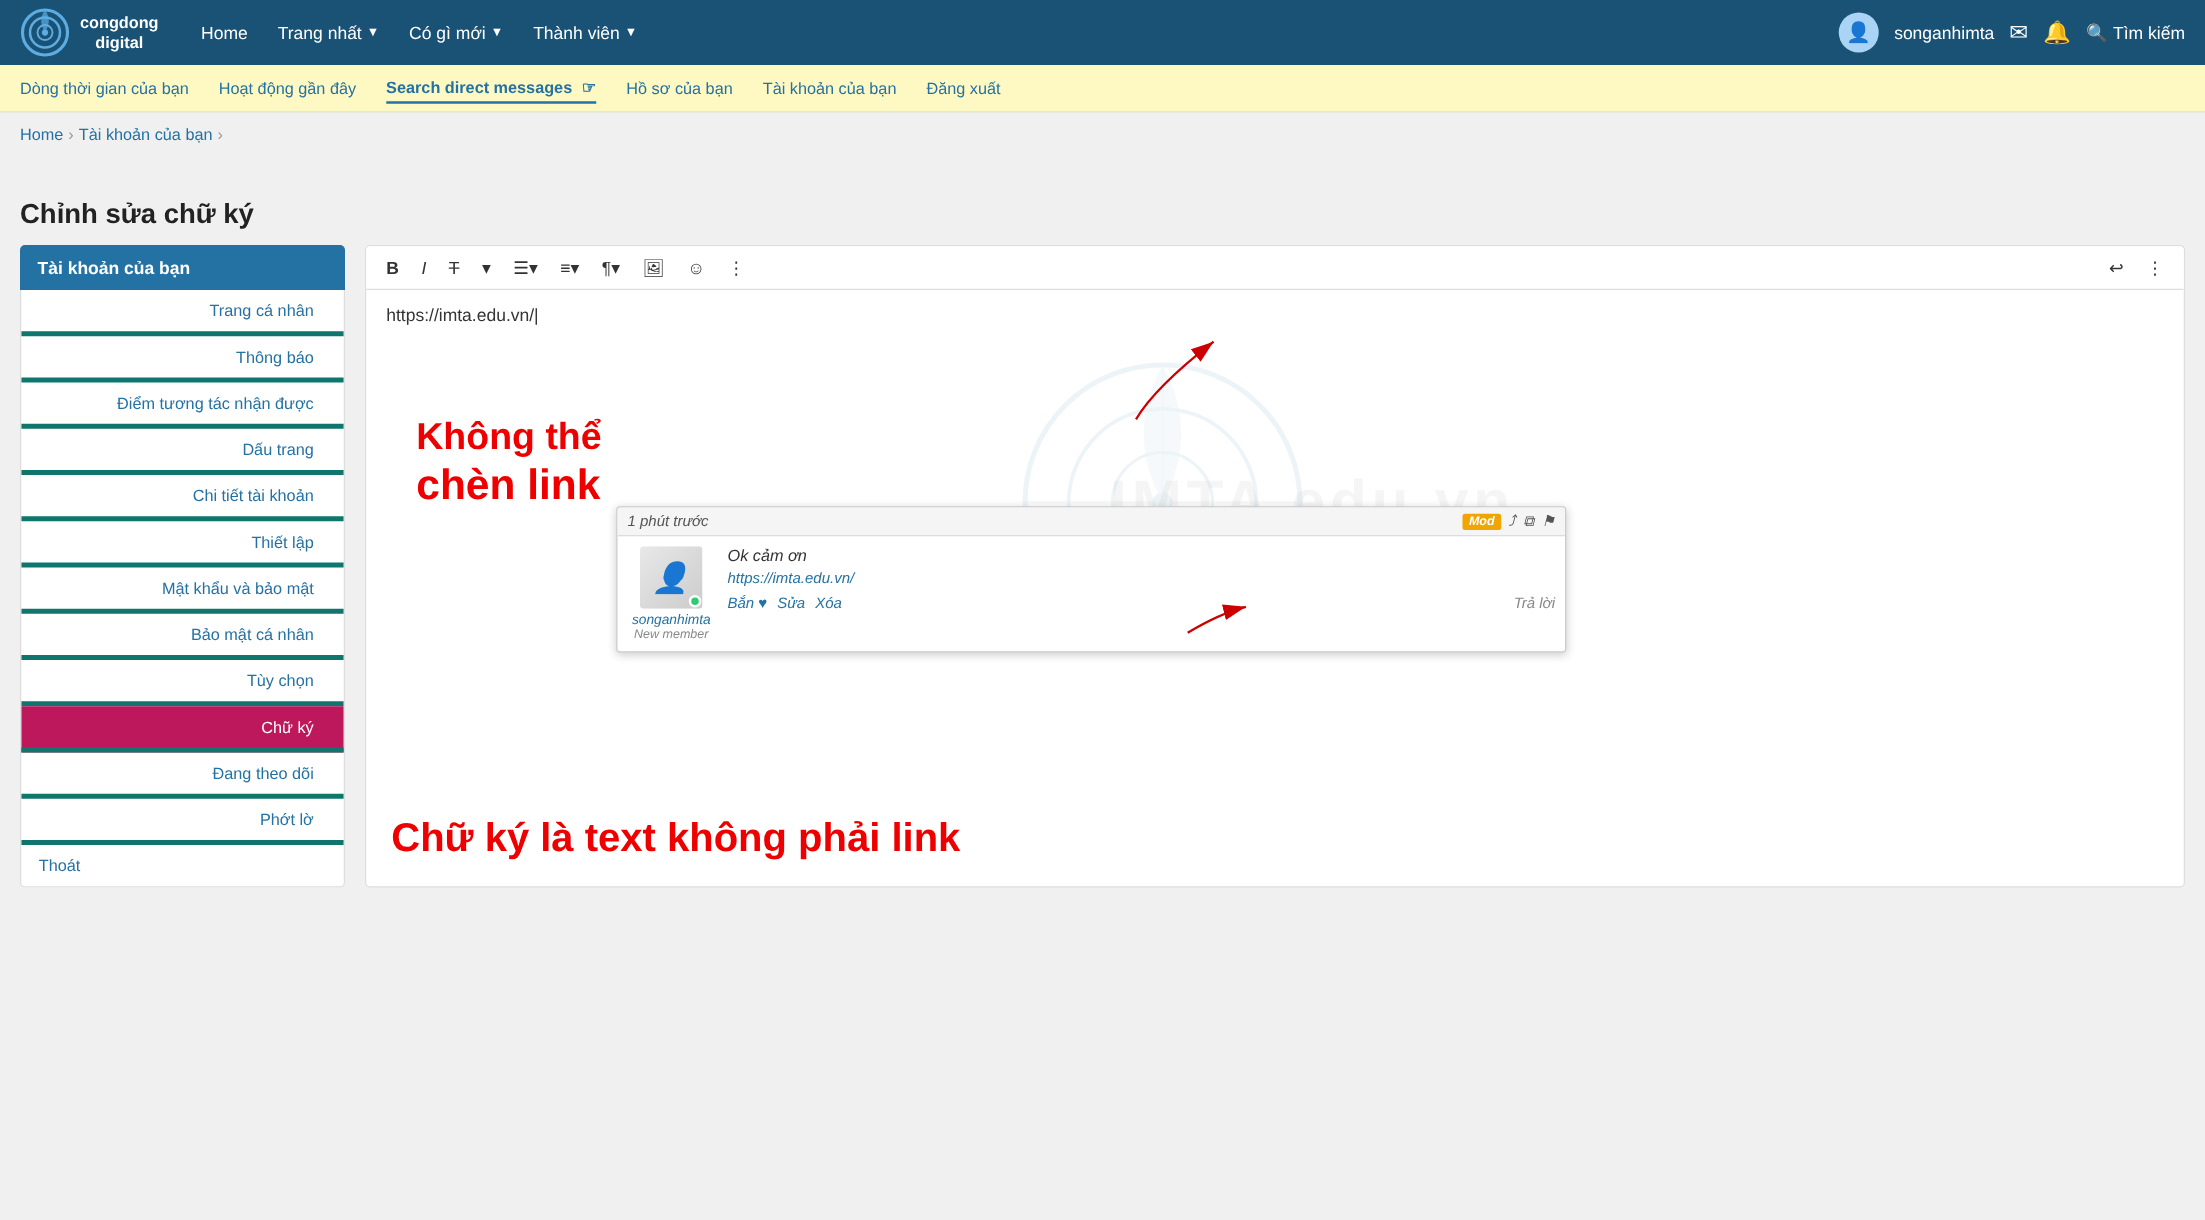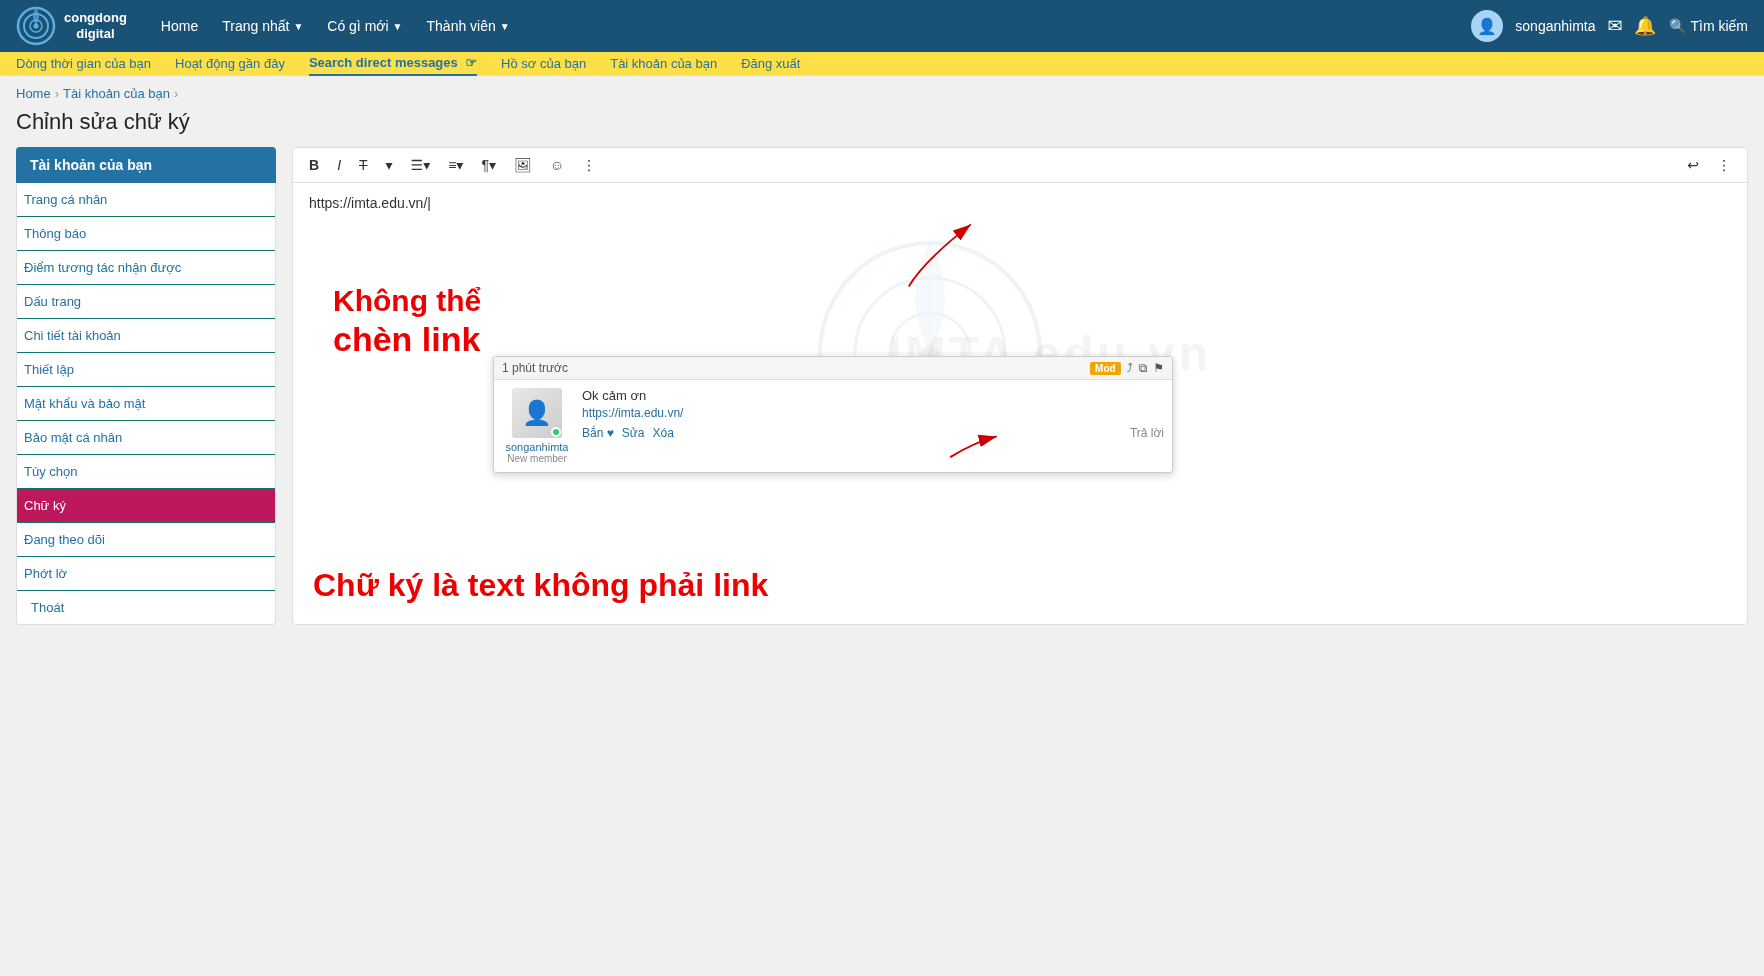--- a/index.html
+++ b/index.html
@@ -75,27 +75,27 @@
       color: white;
       display: flex;
       align-items: center;
       gap: 4px;
       font-size: 14px;
       cursor: pointer;
     }
 
     
     .secondary-nav {
-      background: #fde047;
+      background: #fef9c3;
       border-bottom: 1px solid #ddd;
       padding: 0 16px;
       display: flex;
       gap: 24px;
       align-items: center;
-      height: 24px;
+      height: 38px;
     }
     .sec-nav-item {
       color: #2471a3;
       font-size: 13px;
       text-decoration: none;
       cursor: pointer;
       padding: 4px 0;
     }
     .sec-nav-item.active {
       color: #2471a3;
@@ -119,22 +119,23 @@
     .breadcrumb a {
       color: #2471a3;
       text-decoration: none;
     }
     .breadcrumb-sep { color: #999; }
 
     
     .page-title {
       padding: 4px 16px 12px 16px;
       font-size: 22px;
-      font-weight: normal;
+      font-weight: bold;
       color: #222;
+      margin-top: 35px;
     }
 
     
     .main-content {
       display: flex;
       padding: 0 16px 16px 16px;
       gap: 16px;
     }
 
     
@@ -151,27 +152,28 @@
       border-radius: 4px 4px 0 0;
     }
     .sidebar-menu {
       background: white;
       border: 1px solid #ddd;
       border-top: none;
       border-radius: 0 0 4px 4px;
       overflow: hidden;
     }
     .sidebar-item {
-      padding: 9px 7px;
+      padding: 9px 24px;
       color: #2471a3;
       font-size: 13px;
       cursor: pointer;
-      border-bottom: 1px solid #0f766e;
+      border-bottom: 4px solid #0f766e;
       display: block;
       text-decoration: none;
+      text-align: right;
     }
     .sidebar-item.active {
       background: #be185d;
       color: white;
     }
     .sidebar-logout {
       padding: 9px 14px;
       color: #2471a3;
       font-size: 13px;
       cursor: pointer;
@@ -293,27 +295,28 @@
       left: 0;
       width: 100%;
       height: 100%;
     }
 
     
     .popup-screenshot {
       position: absolute;
       bottom: 10px;
       left: 200px;
-      width: 680px;
+      width: 760px;
       background: white;
       border: 1px solid #ccc;
       box-shadow: 0 2px 8px rgba(0,0,0,0.2);
       border-radius: 3px;
       overflow: hidden;
       z-index: 5;
+      font-style: italic;
     }
     .popup-header {
       display: flex;
       align-items: center;
       justify-content: space-between;
       padding: 4px 8px;
       background: #f5f5f5;
       border-bottom: 1px solid #ddd;
       font-size: 12px;
       color: #555;

